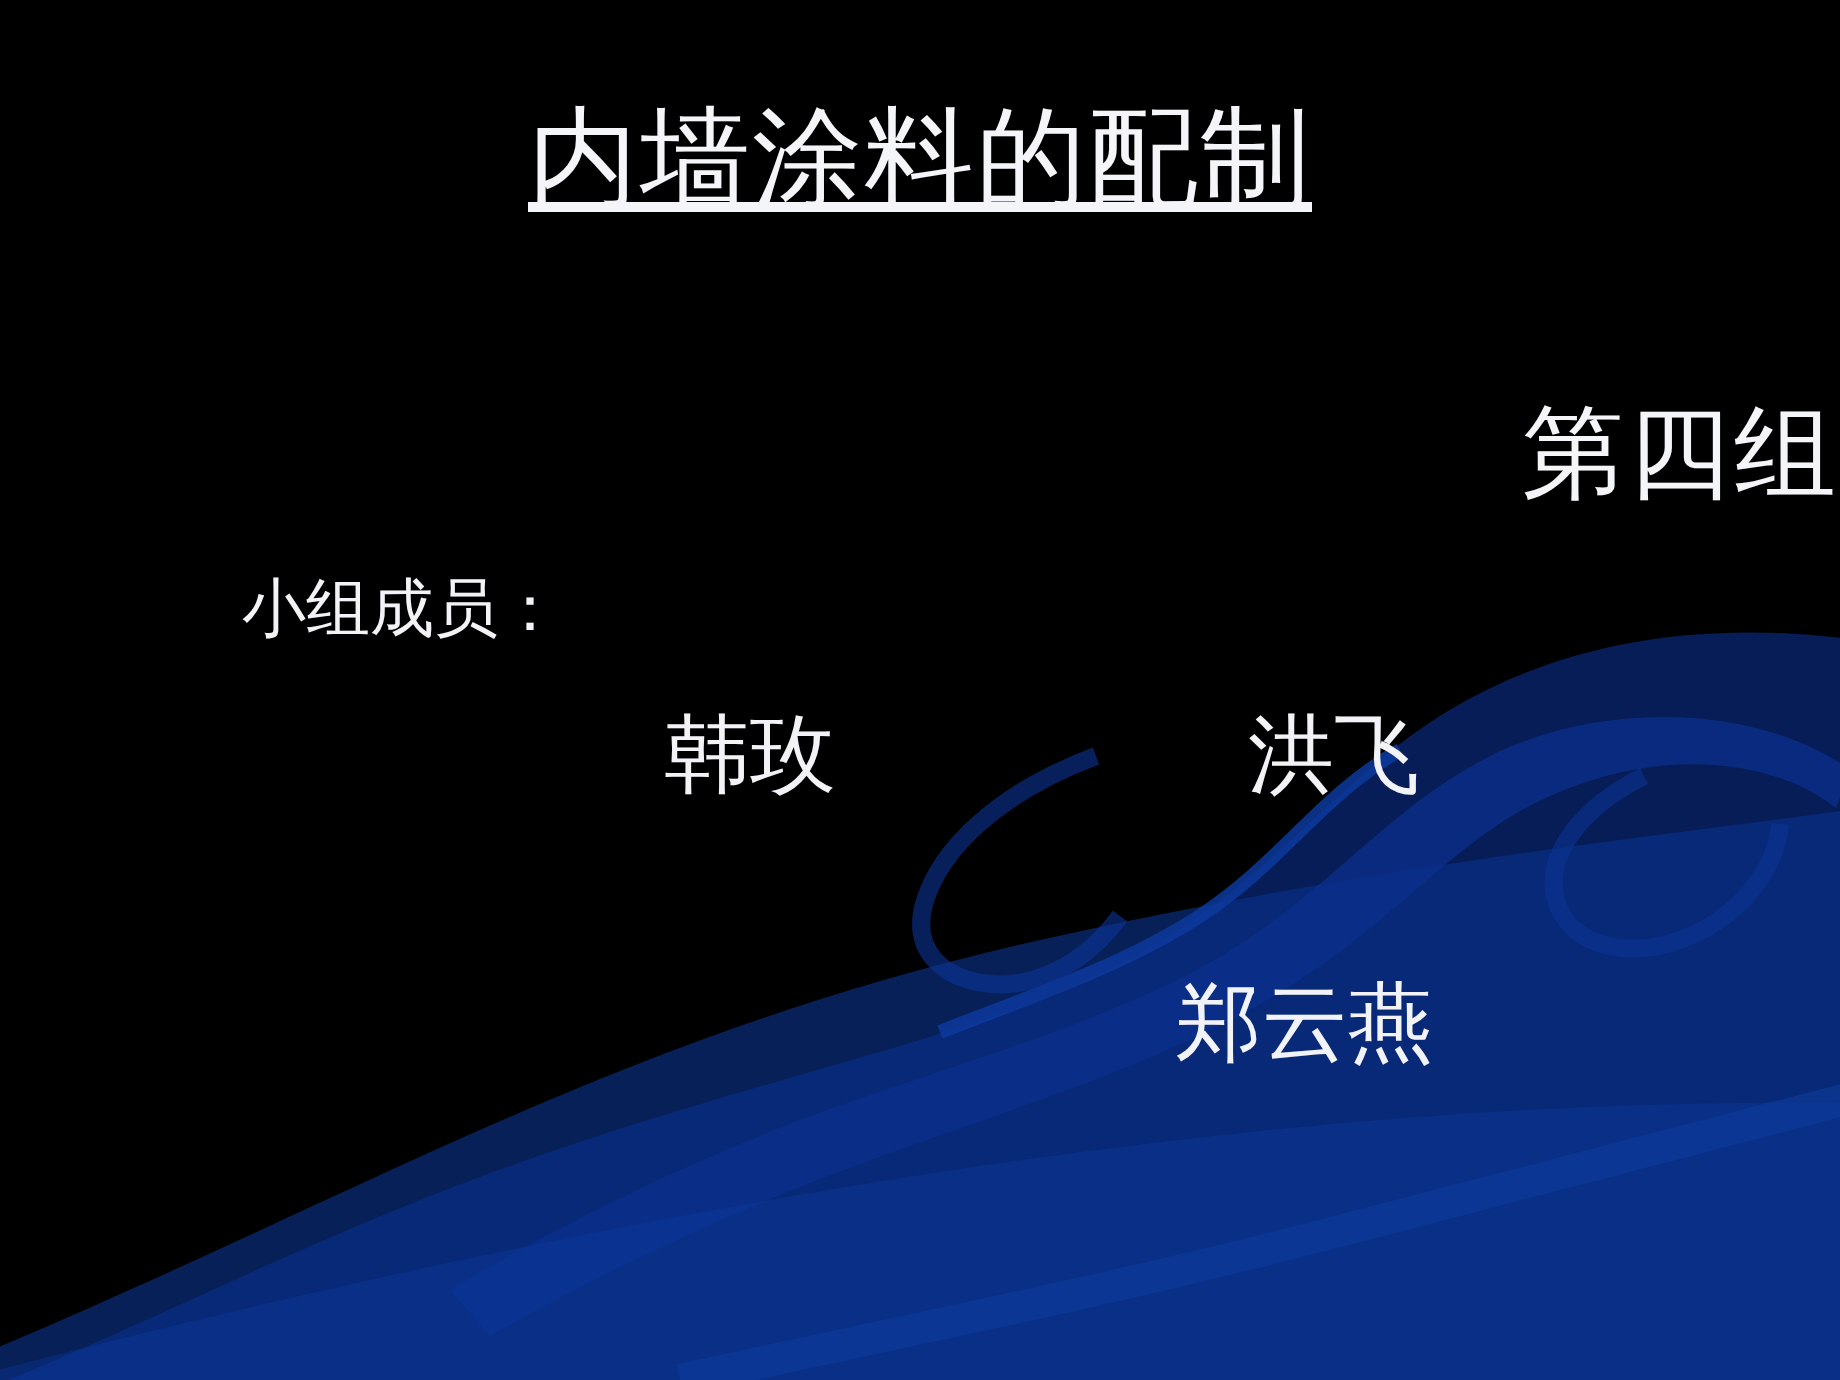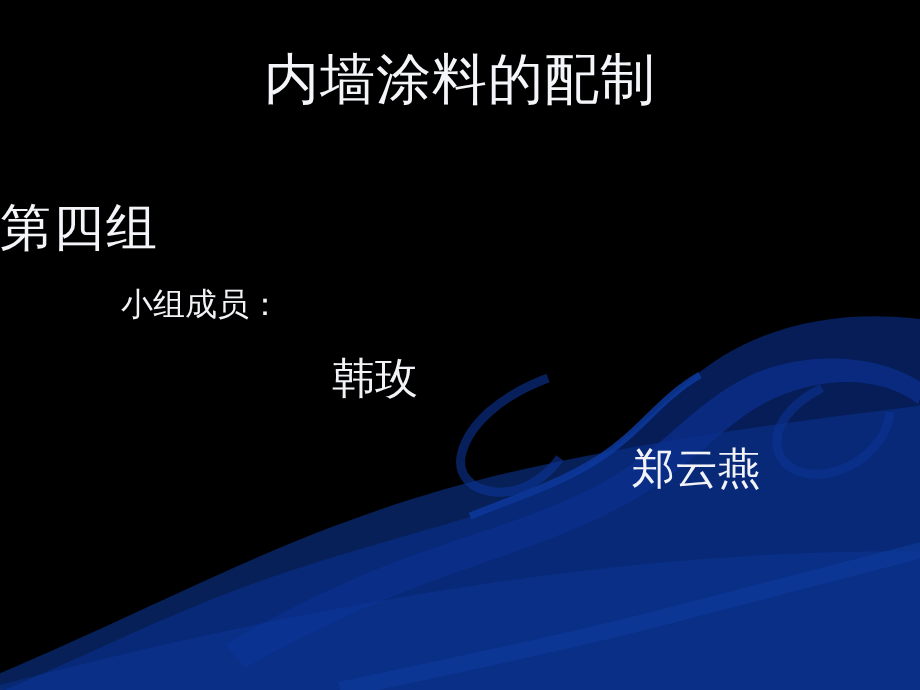--- a/index.html
+++ b/index.html
@@ -51,27 +51,28 @@
   #title {
     left: 0;
     top: 52px;
     width: 920px;
     text-align: center;
     font-size: 55px;
     letter-spacing: 1px;
     color: #f4f5f9;
     text-shadow: 3px 3px 0 rgba(0, 0, 0, 0.62),
                  4px 4px 2px rgba(0, 0, 0, 0.38);
+    text-decoration: underline;
   }
 
   #subtitle {
     left: 0;
     top: 202px;
     width: 920px;
-    text-align: left;
+    text-align: right;
     font-size: 51px;
     letter-spacing: 2px;
     color: #f4f5f9;
   }
 
   #members-label {
     left: 121px;
     top: 288px;
     font-size: 32px;
     letter-spacing: 0px;
@@ -92,21 +93,21 @@
     font-size: 43px;
     color: #f2f3f7;
     white-space: pre;
     line-height: 1;
   }
 
   .name.col-0 { left: 332px; }
   .name.col-1 { text-align: left; }
 
   #name-0-1 { left: 624px; }
-  #name-1-1 { left: 632px; }
+  #name-1-1 { left: 588px; margin-top: 44px; }
 </style>
 </head>
 <body>
 
 <div id="slide">
 
   <svg id="decor" viewBox="0 0 920 690" preserveAspectRatio="none">
     <defs>
       <clipPath id="slideclip">
         <rect x="0" y="0" width="920" height="690"></rect>
@@ -153,19 +154,20 @@
   </svg>
 
   <div class="txt" id="title">内墙涂料的配制</div>
 
   <div class="txt" id="subtitle">第四组</div>
 
   <div class="txt" id="members-label">小组成员：</div>
 
   <div class="name-row" id="name-row-0">
     <span class="name col-0" id="name-0-0">韩玫</span>
+    <span class="name col-1" id="name-0-1">洪飞</span>
   </div>
 
   <div class="name-row" id="name-row-1">
     <span class="name col-1" id="name-1-1">郑云燕</span>
   </div>
 
 </div>
 
 </body></html>

